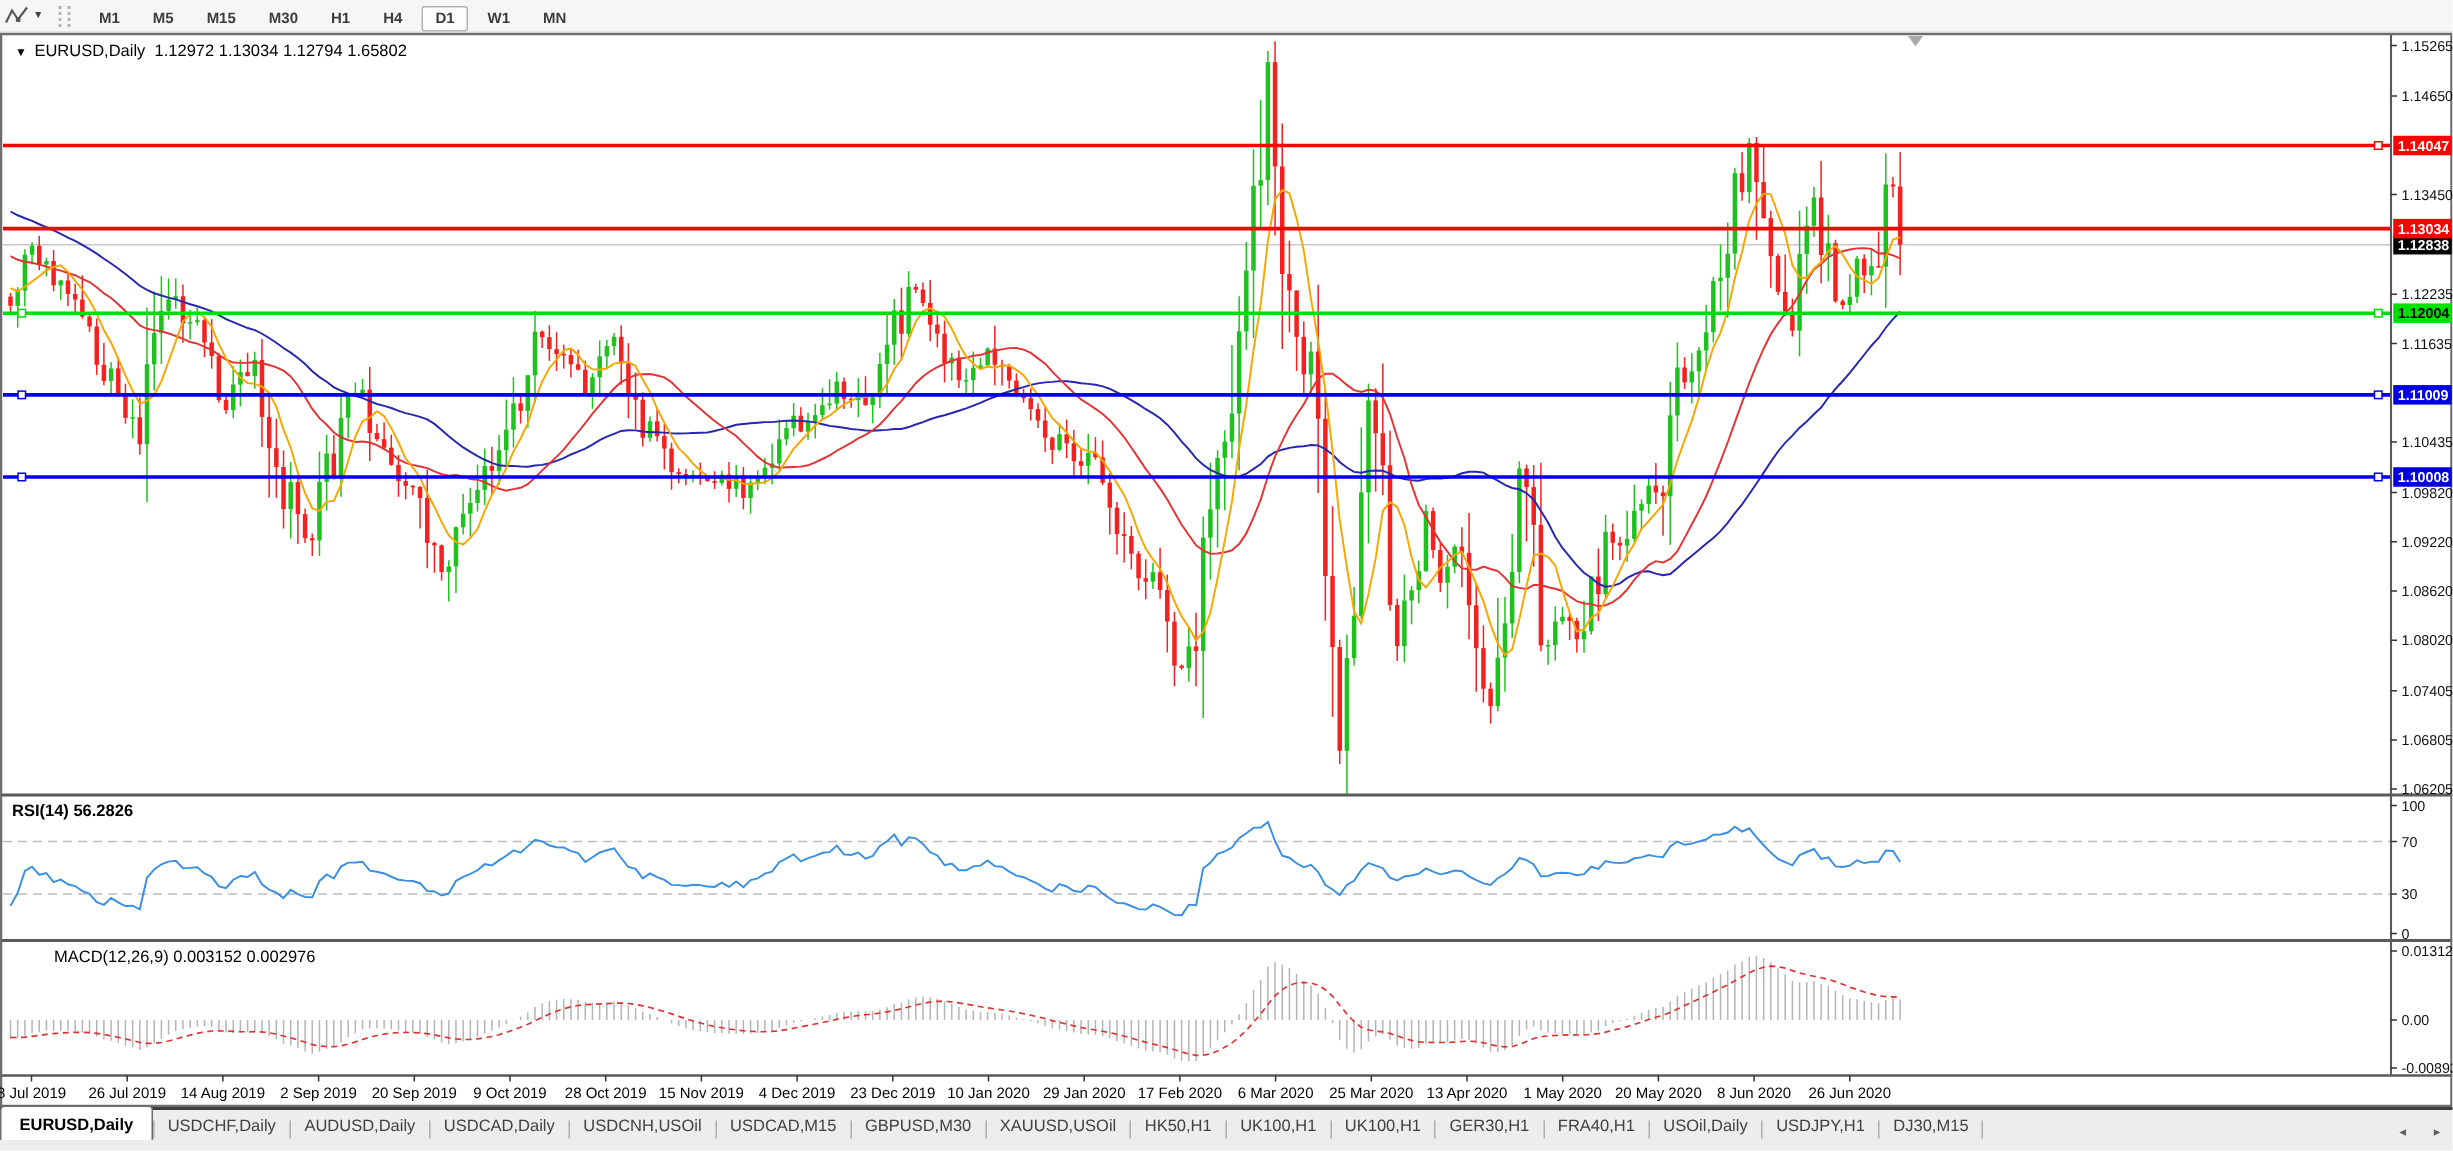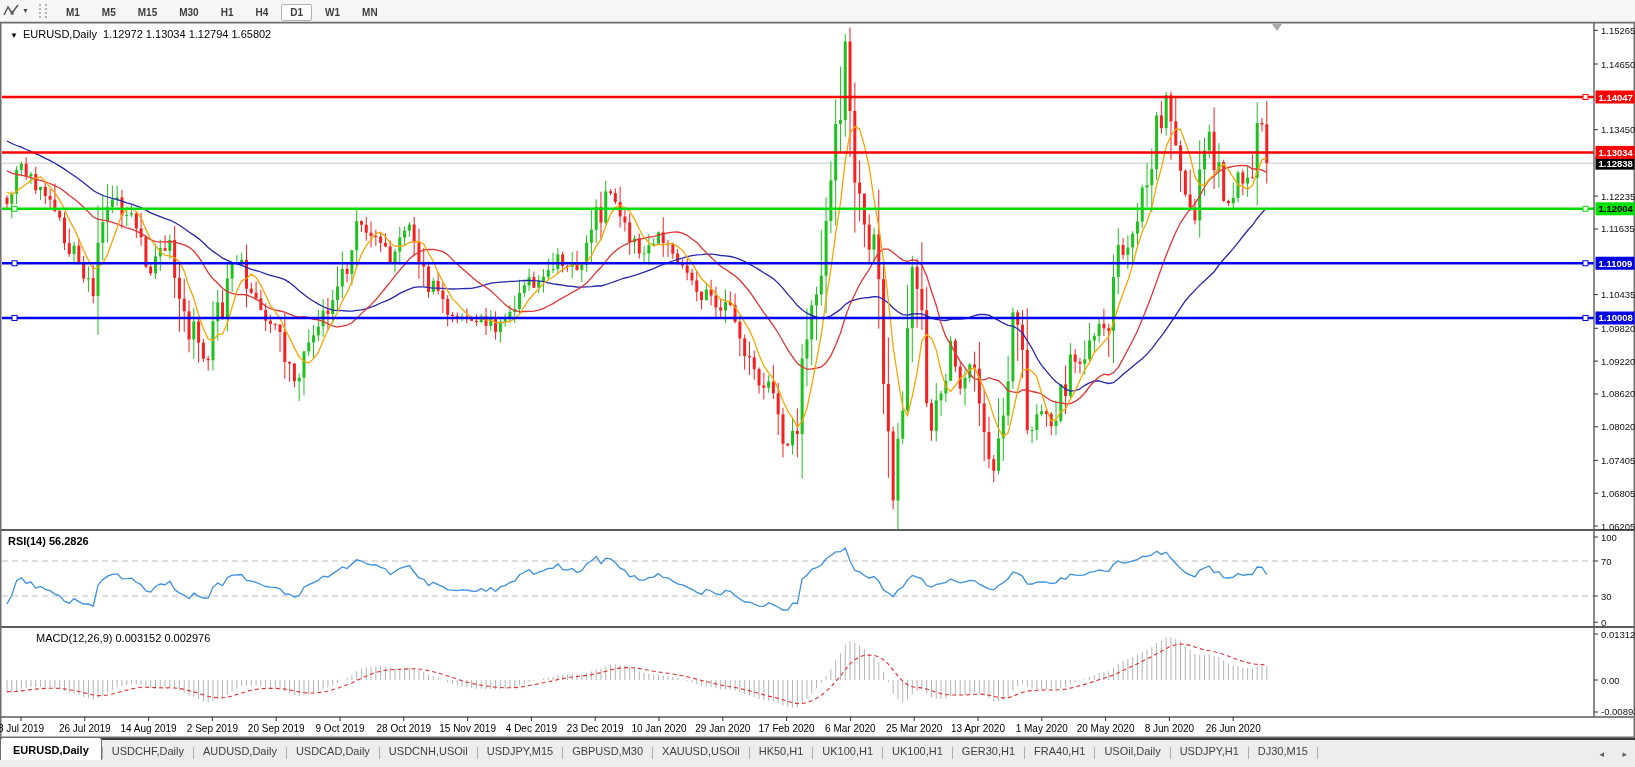--- a/index.html
+++ b/index.html
@@ -996,21 +996,21 @@
       <div class="tab active">EURUSD,Daily</div>
       <div class="tab-sep"></div>
       <div class="tab">USDCHF,Daily</div>
       <div class="tab-sep"></div>
       <div class="tab">AUDUSD,Daily</div>
       <div class="tab-sep"></div>
       <div class="tab">USDCAD,Daily</div>
       <div class="tab-sep"></div>
       <div class="tab">USDCNH,USOil</div>
       <div class="tab-sep"></div>
-      <div class="tab">USDJPY,M15</div>
+      <div class="tab">USDCAD,M15</div>
       <div class="tab-sep"></div>
       <div class="tab">GBPUSD,M30</div>
       <div class="tab-sep"></div>
       <div class="tab">XAUUSD,USOil</div>
       <div class="tab-sep"></div>
       <div class="tab">HK50,H1</div>
       <div class="tab-sep"></div>
       <div class="tab">UK100,H1</div>
       <div class="tab-sep"></div>
       <div class="tab">UK100,H1</div>

